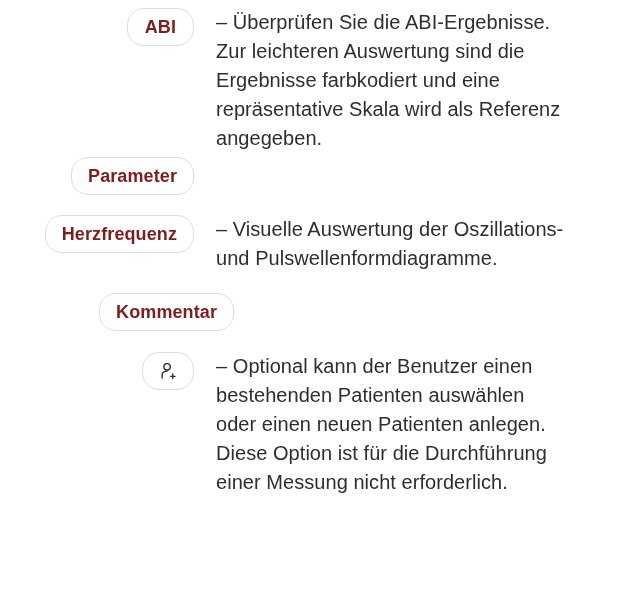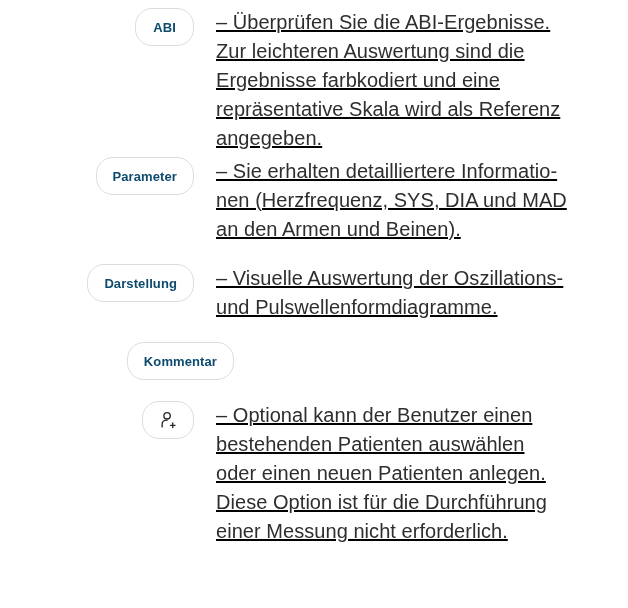--- a/index.html
+++ b/index.html
@@ -44,22 +44,22 @@
     display: inline-flex;
     align-items: center;
     justify-content: center;
     box-sizing: border-box;
     min-height: 34px;
     height: 38px;
     padding: 0 16px;
     border: 1px solid #dddddd;
     border-radius: 17px;
     background: #ffffff;
-    color: #0c4a6e;
-    font-size: 13px;
+    color: #7f1d1d;
+    font-size: 18px;
     font-weight: bold;
     letter-spacing: 0.1px;
     white-space: nowrap;
     line-height: 1;
   }
 
   .badge.badge-icon {
     padding: 0 12px;
     min-width: 52px;
   }
@@ -72,21 +72,20 @@
     display: block;
     width: 22px;
     height: 22px;
   }
 
   
   .desc-col {
     flex: 1 1 auto;
     padding-left: 22px;
     box-sizing: border-box;
-    text-decoration: underline;
   }
 
   .desc {
     margin: 0;
     color: #2e2e2e;
     font-size: 20px;
     line-height: 29px;
     font-weight: normal;
     white-space: pre-line;
     letter-spacing: 0.05px;
@@ -116,30 +115,25 @@
 Ergebnisse farbkodiert und eine
 repräsentative Skala wird als Referenz
 angegeben.</p>
     </div>
   </div>
 
   <div class="legend-row row-parameter">
     <div class="badge-col">
       <span class="badge badge-nudge">Parameter</span>
     </div>
-    <div class="desc-col">
-      <p class="desc">– Sie erhalten detailliertere Informatio-
-nen (Herzfrequenz, SYS, DIA und MAD
-an den Armen und Beinen).</p>
-    </div>
   </div>
 
   <div class="legend-row row-wellenformen">
     <div class="badge-col">
-      <span class="badge badge-nudge">Darstellung</span>
+      <span class="badge badge-nudge">Herzfrequenz</span>
     </div>
     <div class="desc-col">
       <p class="desc">– Visuelle Auswertung der Oszillations-
 und Pulswellenformdiagramme.</p>
     </div>
   </div>
 
   <div class="legend-row row-kommentar">
     <div class="badge-col">
       <span class="badge badge-nudge">Kommentar</span>

